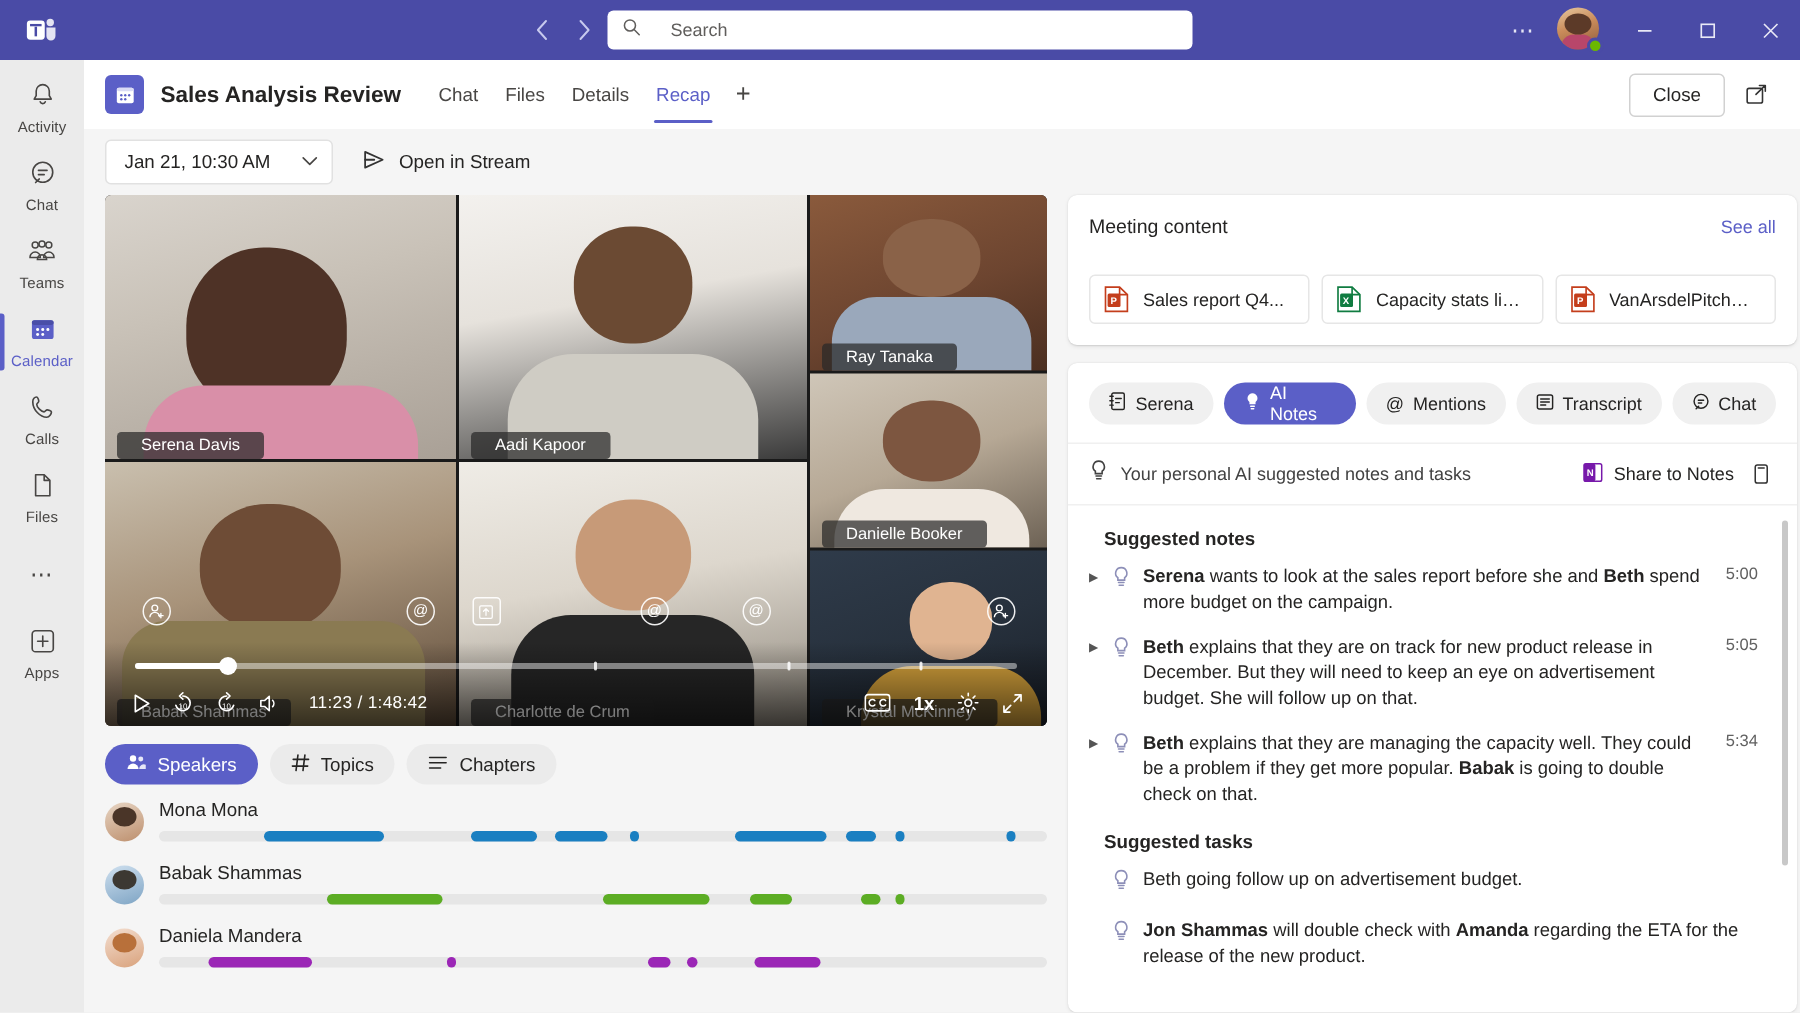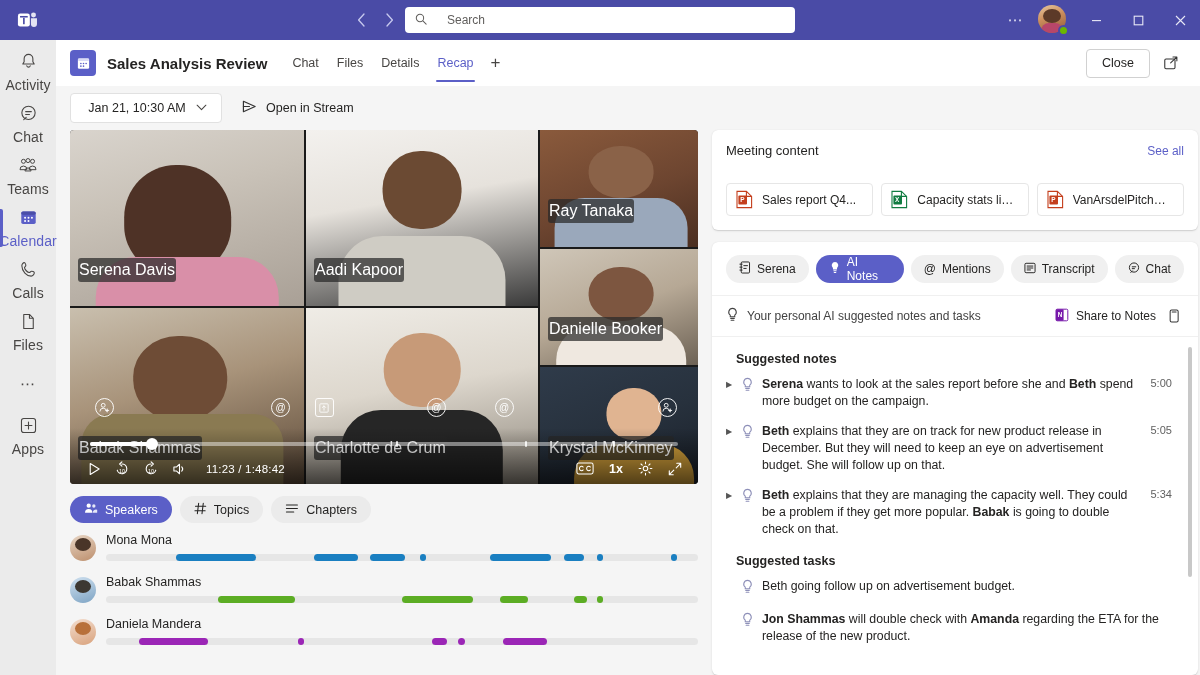--- a/index.html
+++ b/index.html
@@ -69,21 +69,21 @@
   .rail-item {
     width: 56px; height: 52px; display: flex; flex-direction: column;
     align-items: center; justify-content: center; gap: 2px;
     color: #484644; cursor: pointer; position: relative;
   }
   .rail-item.active { color: #5b5fc7; text-align: center; }
   .rail-item.active::before {
     content: ""; position: absolute; left: 0; top: 7px; bottom: 7px;
     width: 3px; border-radius: 0 2px 2px 0; background: #5b5fc7;
   }
-  .rail-label { font-size: 14px; letter-spacing: .1px; }
+  .rail-label { font-size: 10px; letter-spacing: .1px; }
   .rail-dots { font-size: 15px; letter-spacing: 1px; line-height: 24px; }
 
   
   .main { flex: 1; background: #f5f5f5; display: flex; flex-direction: column; min-width: 0; }
 
   
   .mhead {
     height: 46px; flex: 0 0 46px; background: #fff;
     display: flex; align-items: center; padding: 0 16px 0 14px; gap: 0;
   }
@@ -114,21 +114,21 @@
     cursor: pointer; border-radius: 3px; color: #333;
   }
 
   
   .subhead {
     height: 44px; flex: 0 0 44px; background: #f5f5f5;
     display: flex; align-items: center; padding-left: 14px; gap: 12px;
   }
   .date-sel {
     height: 30px; min-width: 152px; background: #fff; border: 1px solid #e1e1e1;
-    border-radius: 4px; display: flex; align-items: center; justify-content: center;
+    border-radius: 4px; display: flex; align-items: center; justify-content: space-between;
     padding: 0 9px 0 12px; font-size: 12.5px; color: #252423; cursor: pointer;
   }
   .chev { font-size: 9px; color: #484644; margin-left: 10px; }
   .stream-btn {
     display: flex; align-items: center; gap: 8px; font-size: 12.5px; color: #252423;
     cursor: pointer; padding: 5px 7px; border-radius: 4px;
   }
 
   
   .content { flex: 1; display: flex; min-height: 0; padding: 0 0 0 0; gap: 14px; }
@@ -137,22 +137,22 @@
 
   
   .video {
     position: relative; width: 628px; height: 354px; background: #1a1a1a;
     border-radius: 4px; overflow: hidden; flex: 0 0 354px;
   }
   .vgrid { position: absolute; inset: 0; display: grid; grid-template-columns: 234px 232px 162px; grid-template-rows: 1fr 1fr; gap: 2px; }
   .tile { position: relative; overflow: hidden; background: #2b2b2b; }
   .col3-stack { grid-column: 3; grid-row: 1 / span 2; display: grid; grid-template-rows: 1fr 1fr 1fr; gap: 2px; }
   .name-tag {
-    position: absolute; left: 8px; bottom: 24px; background: rgba(40,40,40,.72);
-    color: #fff; font-size: 16px; padding: 3px 1px; border-radius: 3px; white-space: nowrap;
+    position: absolute; left: 8px; bottom: 0; background: rgba(40,40,40,.72);
+    color: #fff; font-size: 11px; padding: 3px 16px; border-radius: 3px; white-space: nowrap;
   }
   
   .p1 { background: linear-gradient(165deg,#d9d4cd 0%,#c9c2b8 38%,#a9a096 100%); }
   .p1 .face { position:absolute; left:46%; top:20%; width:46%; height:62%; border-radius:48% 48% 44% 44%; background:#4e3226; transform:translateX(-50%); }
   .p1 .torso { position:absolute; left:50%; bottom:0; width:78%; height:28%; border-radius:40px 40px 0 0; background:#d98fa8; transform:translateX(-50%); }
   .p2 { background: linear-gradient(170deg,#f3f1ee 0%,#e6e2dc 40%,#3a3a3a 100%); }
   .p2 .face { position:absolute; left:50%; top:12%; width:34%; height:44%; border-radius:48%; background:#6b4a33; transform:translateX(-50%); }
   .p2 .torso { position:absolute; left:50%; bottom:0; width:72%; height:40%; border-radius:44px 44px 0 0; background:#cfccc4; transform:translateX(-50%); }
   .p3 { background: linear-gradient(160deg,#8a5a3c 0%,#6d4530 55%,#4a2e20 100%); }
   .p3 .face { position:absolute; left:50%; top:14%; width:40%; height:44%; border-radius:48%; background:#8a6248; transform:translateX(-50%); }

